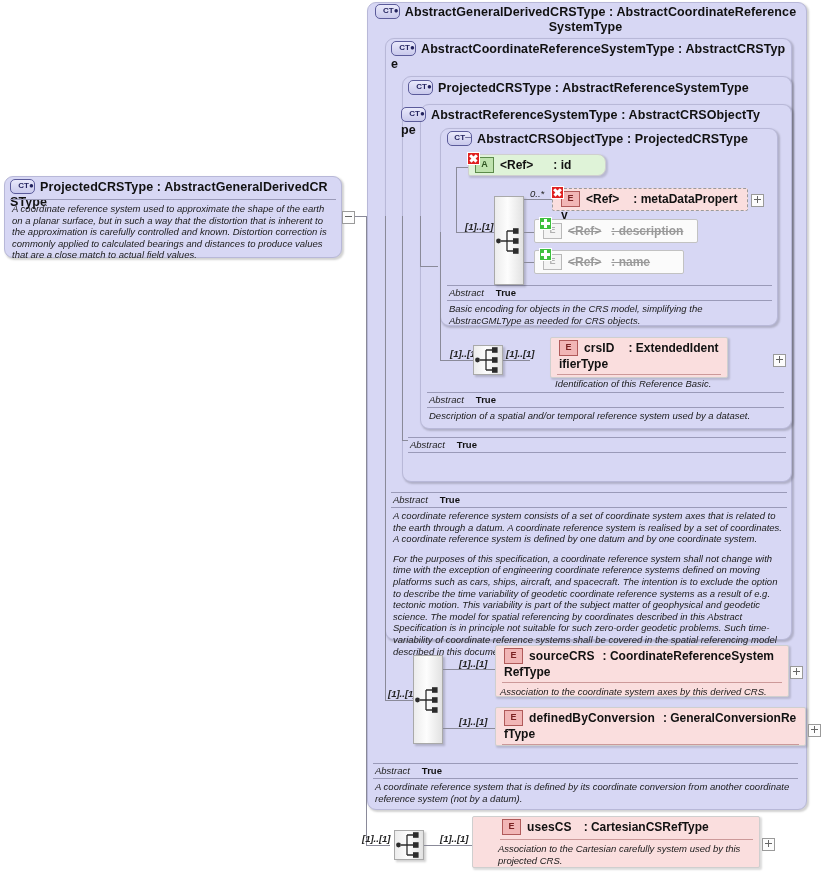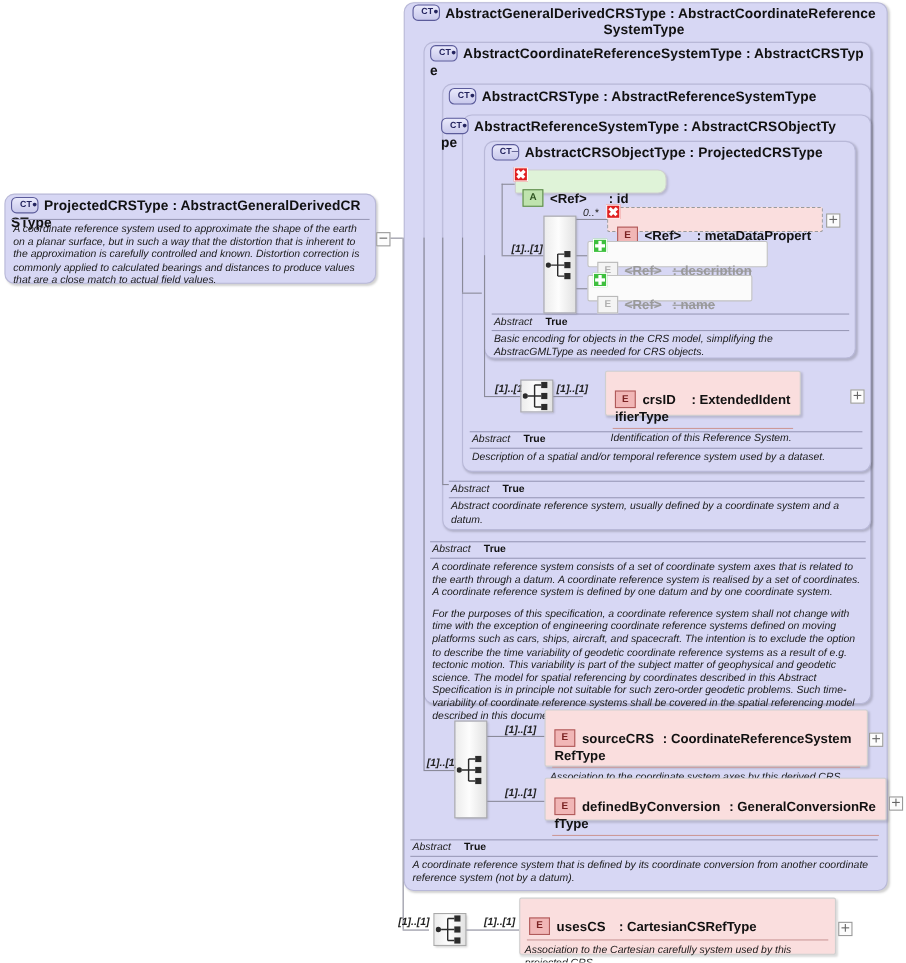--- a/index.html
+++ b/index.html
@@ -52,21 +52,21 @@
   .foot .doc p:last-child{margin-bottom:0;}
 
   
   .node{
     position:absolute;box-sizing:border-box;
     border-radius:2px;
   }
   .node .ttl{
     font-size:12px;font-weight:bold;color:#111;
     line-height:14px;padding:3px 6px 3px 4px;
-    white-space:normal;word-break:break-all;text-align:center;margin-top:15px;
+    white-space:normal;word-break:break-all;text-align:center;
   }
   .node .ttl .nm{letter-spacing:.1px;}
   .node .sep{border-top:1px solid #c99; margin:0 6px;}
   .node .dsc{
     font-style:italic;font-size:9.5px;line-height:11.5px;
     padding:3px 6px 3px 4px;color:#1a1a1a;
   }
   .node .ebadge{
     display:inline-block;vertical-align:middle;
     width:17px;height:14px;margin-right:6px;
@@ -199,31 +199,28 @@
   </div>
   <div class="rule"></div>
   <div class="doc">
     <p>A coordinate reference system consists of a set of coordinate system axes that is related to the earth through a datum. A coordinate reference system is realised by a set of coordinates. A coordinate reference system is defined by one datum and by one coordinate system.</p>
     <p>For the purposes of this specification, a coordinate reference system shall not change with time with the exception of engineering coordinate reference systems defined on moving platforms such as cars, ships, aircraft, and spacecraft. The intention is to exclude the option to describe the time variability of geodetic coordinate reference systems as a result of e.g. tectonic motion. This variability is part of the subject matter of geophysical and geodetic science. The model for spatial referencing by coordinates described in this Abstract Specification is in principle not suitable for such zero-order geodetic problems. Such time-variability of coordinate reference systems shall be covered in the spatial referencing model described in this document by creating different coor</p>
   </div>
 </div>
 
 <div class="ct-box" style="left:402px;top:76px;width:390px;height:406px;"></div>
 <div class="ct-title" style="left:408px;top:81px;width:378px;text-align:left;">
-  <span class="badge">CT●</span><span>AbstractCRSType : AbstractReferenceSystemType</span>
+  <span class="badge">CT●</span><span>ProjectedCRSType : AbstractReferenceSystemType</span>
 </div>
 <div class="foot" style="left:408px;top:437px;width:378px;">
   <div class="rule"></div>
   <div class="absrow">
     <span class="k">Abstract</span><span class="v">True</span>
   </div>
   <div class="rule"></div>
-  <div class="doc">
-    <p>Abstract coordinate reference system, usually defined by a coordinate system and a datum.</p>
-  </div>
 </div>
 
 <div class="ct-box" style="left:420px;top:104px;width:372px;height:325px;"></div>
 <div class="ct-title" style="left:401px;top:108px;width:360px;text-align:left;">
   <span class="badge">CT●</span><span>AbstractReferenceSystemType : AbstractCRSObjectType</span>
 </div>
 <div class="foot" style="left:427px;top:392px;width:357px;">
   <div class="rule"></div>
   <div class="absrow">
     <span class="k">Abstract</span><span class="v">True</span>
@@ -312,21 +309,21 @@
   </svg>
 </div>
 <div class="ln lnh" style="left:503px;top:360px;width:27px;"></div>
 <div class="card" style="left:506px;top:348px;">[1]..[1]</div>
 
 <div class="node n-el" style="left:550px;top:337px;width:178px;height:41px;">
   <div class="ttl" style="text-align:left;padding-left:8px;">
     <span class="ebadge">E</span><span class="nm">crsID</span><span style="display:inline-block;width:14px;"></span><span>: ExtendedIdentifierType</span>
   </div>
   <div class="sep"></div>
-  <div class="dsc">Identification of this Reference System.</div>
+  <div class="dsc">Identification of this Reference Basic.</div>
 </div>
 <div class="exp plus" style="left:773px;top:354px;"></div>
 
 <div class="ln lnv" style="left:385px;top:216px;height:484px;"></div>
 <div class="ln lnh" style="left:385px;top:700px;width:28px;"></div>
 <div class="card" style="left:388px;top:688px;">[1]..[1]</div>
 
 <div class="seq" style="left:413px;top:655px;width:30px;height:89px;">
   <svg width="26" height="30" viewBox="0 0 26 30">
     <circle cx="2.5" cy="15" r="2.4" fill="#2b2b2b"></circle>
@@ -365,21 +362,21 @@
     <circle cx="2.5" cy="15" r="2.4" fill="#2b2b2b"></circle>
     <path d="M5 15 H11 M11 15 V5 M11 5 H17 M11 15 H17 M11 15 V25 M11 25 H17" stroke="#2b2b2b" stroke-width="1.3" fill="none"></path>
     <rect x="17" y="2.2" width="5.6" height="5.6" fill="#2b2b2b"></rect>
     <rect x="17" y="12.2" width="5.6" height="5.6" fill="#2b2b2b"></rect>
     <rect x="17" y="22.2" width="5.6" height="5.6" fill="#2b2b2b"></rect>
   </svg>
 </div>
 <div class="ln lnh" style="left:424px;top:845px;width:48px;"></div>
 <div class="card" style="left:440px;top:833px;">[1]..[1]</div>
 
-<div class="node n-el" style="left:472px;top:816px;width:288px;height:52px;">
+<div class="node n-el" style="left:472px;top:816px;width:288px;height:52px;padding-left:21px;">
   <div class="ttl" style="text-align:left;padding-left:8px;">
     <span class="ebadge">E</span><span class="nm">usesCS</span><span style="display:inline-block;width:12px;"></span><span>: CartesianCSRefType</span>
   </div>
   <div class="sep"></div>
   <div class="dsc">Association to the Cartesian carefully system used by this projected CRS.</div>
 </div>
 <div class="exp plus" style="left:762px;top:838px;"></div>
 
 <div class="ln lnv" style="left:402px;top:216px;height:224px;"></div>
 <div class="ln lnh" style="left:402px;top:440px;width:6px;"></div>

